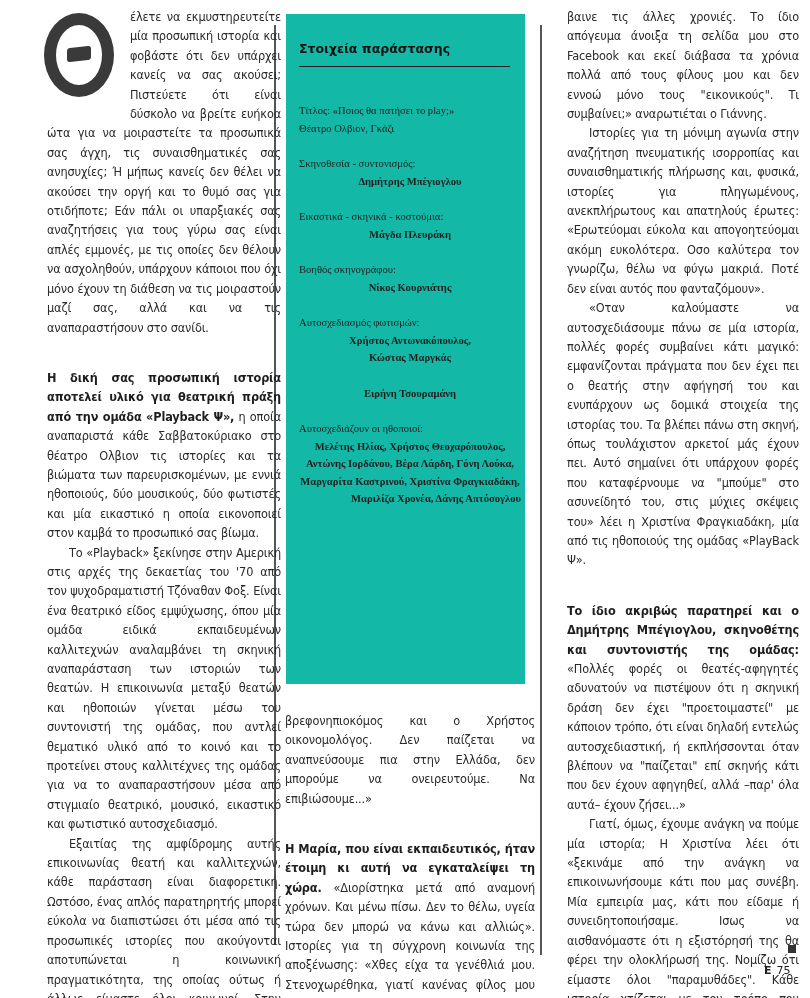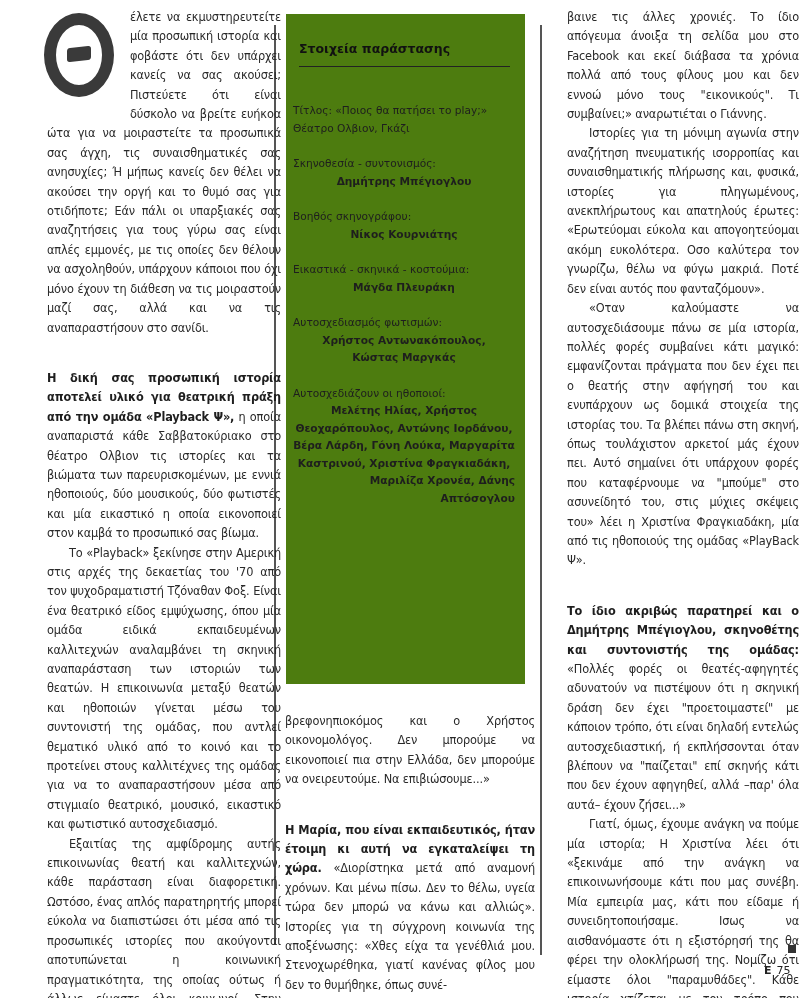--- a/index.html
+++ b/index.html
@@ -36,31 +36,31 @@
       border: 12px solid #3a3a3a; border-radius: 50%; box-sizing: border-box;
     }
     .dropcap-bar {
       position: absolute; left: 23px; top: 34px; width: 24px; height: 14px;
       background: #3a3a3a; border-radius: 3px;
       transform: skewY(-6deg);
     }
 
     #info-box {
       position: absolute; left: 286px; top: 14px; width: 239px; height: 670px;
-      background: #4d7c0f;
+      background: #14b8a6;
       font-family: "DejaVu Sans", "Liberation Sans", sans-serif;
       font-size: 10.6px; line-height: 17.6px; color: #1e1e1e;
     }
     #info-title {
       position: absolute; left: 13px; top: 26px; font-weight: bold; font-size: 12.5px; color: #111;
     }
     #info-rule {
       position: absolute; left: 13px; top: 52px; width: 211px; height: 1px; background: #222;
     }
-    #info-entries { position: absolute; left: 7px; top: 88px; width: 222px; }
+    #info-entries { position: absolute; left: 13px; top: 88px; width: 222px; font-family: Liberation Serif, serif; }
     .entry { margin-bottom: 17.8px; }
     .entry .lbl { display: block; }
     .entry .val { display: block; font-weight: bold; text-align: center; }
     .entry .val.center { text-align: right; }
 
     #end-mark {
       position: absolute; left: 788px; top: 945px; width: 8px; height: 8px; background: #333;
     }
     #page-footer {
       position: absolute; left: 764px; top: 964px; font-size: 11px; color: #222;
@@ -91,44 +91,45 @@
   <div id="info-entries">
     <div class="entry">
       <span class="lbl">Τίτλος: «Ποιος θα πατήσει το play;»</span>
       <span class="lbl">Θέατρο Ολβιον, Γκάζι</span>
     </div>
     <div class="entry">
       <span class="lbl">Σκηνοθεσία - συντονισμός:</span>
       <span class="val">Δημήτρης Μπέγιογλου</span>
     </div>
     <div class="entry">
+      <span class="lbl">Εικαστικά - σκηνικά - κοστούμια:</span>
+      <span class="val">Μάγδα Πλευράκη</span>
+    </div>
+    <div class="entry">
       <span class="lbl">Βοηθός σκηνογράφου:</span>
       <span class="val">Νίκος Κουρνιάτης</span>
-    </div>
-    <div class="entry">
-      <span class="lbl">Εικαστικά - σκηνικά - κοστούμια:</span>
-      <span class="val">Μάγδα Πλευράκη</span>
     </div>
     <div class="entry">
       <span class="lbl">Αυτοσχεδιασμός φωτισμών:</span>
       <span class="val" style="white-space:pre-line">Χρήστος Αντωνακόπουλος,
 Κώστας Μαργκάς</span>
     </div>
     <div class="entry">
+      <span class="val">Ειρήνη Τσουραμάνη</span>
     </div>
     <div class="entry">
       <span class="lbl">Αυτοσχεδιάζουν οι ηθοποιοί:</span>
       <span class="val">Μελέτης Ηλίας, Χρήστος Θεοχαρόπουλος, Αντώνης Ιορδάνου, Βέρα Λάρδη, Γόνη Λούκα, Μαργαρίτα Καστρινού, Χριστίνα Φραγκιαδάκη,</span>
       <span class="val center">Μαριλίζα Χρονέα, Δάνης Απτόσογλου</span>
     </div>
   </div>
 </div>
 
 <div class="col" id="col-mid">
-  <p>βρεφονηπιοκόμος και ο Χρήστος οικονομολόγος. Δεν μπορούμε να εικονοποιεί πια στην Ελλάδα, δεν μπορούμε να ονειρευτούμε. Να επιβιώσουμε...»</p>
+  <p>βρεφονηπιοκόμος και ο Χρήστος οικονομολόγος. Δεν παίζεται να αναπνεύσουμε πια στην Ελλάδα, δεν μπορούμε να ονειρευτούμε. Να επιβιώσουμε...»</p>
   <p class="gap"><b>Η Μαρία, που είναι εκπαιδευτικός, ήταν έτοιμη κι αυτή να εγκαταλείψει τη χώρα.</b><span> «Διορίστηκα μετά από αναμονή χρόνων. Και μένω πίσω. Δεν το θέλω, υγεία τώρα δεν μπορώ να κάνω και αλλιώς». Ιστορίες για τη σύγχρονη κοινωνία της αποξένωσης: «Χθες είχα τα γενέθλιά μου. Στενοχωρέθηκα, γιατί κανένας φίλος μου δεν το θυμήθηκε, όπως συνέ-</span></p>
 </div>
 
 <div class="col" id="col-right">
   <p>βαινε τις άλλες χρονιές. Το ίδιο απόγευμα άνοιξα τη σελίδα μου στο Facebook και εκεί διάβασα τα χρόνια πολλά από τους φίλους μου και δεν εννοώ μόνο τους "εικονικούς". Τι συμβαίνει;» αναρωτιέται ο Γιάννης.</p>
   <p class="indent">Ιστορίες για τη μόνιμη αγωνία στην αναζήτηση πνευματικής ισορροπίας και συναισθηματικής πλήρωσης και, φυσικά, ιστορίες για πληγωμένους, ανεκπλήρωτους και απατηλούς έρωτες: «Ερωτεύομαι εύκολα και απογοητεύομαι ακόμη ευκολότερα. Οσο καλύτερα τον γνωρίζω, θέλω να φύγω μακριά. Ποτέ δεν είναι αυτός που φανταζόμουν».</p>
   <p class="indent">«Οταν καλούμαστε να αυτοσχεδιάσουμε πάνω σε μία ιστορία, πολλές φορές συμβαίνει κάτι μαγικό: εμφανίζονται πράγματα που δεν έχει πει ο θεατής στην αφήγησή του και ενυπάρχουν ως δομικά στοιχεία της ιστορίας του. Τα βλέπει πάνω στη σκηνή, όπως τουλάχιστον αρκετοί μάς έχουν πει. Αυτό σημαίνει ότι υπάρχουν φορές που καταφέρνουμε να "μπούμε" στο ασυνείδητό του, στις μύχιες σκέψεις του» λέει η Χριστίνα Φραγκιαδάκη, μία από τις ηθοποιούς της ομάδας «PlayBack Ψ».</p>
   <p class="gap"><b>Το ίδιο ακριβώς παρατηρεί και ο Δημήτρης Μπέγιογλου, σκηνοθέτης και συντονιστής της ομάδας:</b><span> «Πολλές φορές οι θεατές-αφηγητές αδυνατούν να πιστέψουν ότι η σκηνική δράση δεν έχει "προετοιμαστεί" με κάποιον τρόπο, ότι είναι δηλαδή εντελώς αυτοσχεδιαστική, ή εκπλήσσονται όταν βλέπουν να "παίζεται" επί σκηνής κάτι που δεν έχουν αφηγηθεί, αλλά –παρ' όλα αυτά– έχουν ζήσει...»</span></p>
   <p class="indent">Γιατί, όμως, έχουμε ανάγκη να πούμε μία ιστορία; Η Χριστίνα λέει ότι «ξεκινάμε από την ανάγκη να επικοινωνήσουμε κάτι που μας συνέβη. Μία εμπειρία μας, κάτι που είδαμε ή συνειδητοποιήσαμε. Ισως να αισθανόμαστε ότι η εξιστόρησή της θα φέρει την ολοκλήρωσή της. Νομίζω ότι είμαστε όλοι "παραμυθάδες". Κάθε ιστορία χτίζεται με τον τρόπο που έχουμε μάθει να σκεφτόμαστε. Χρειαζόμαστε τις ιστορίες για τη συναισθηματική μας υγεία και για την αίσθηση του "ανήκειν" σ' αυτόν τον κόσμο. Ολη μας τη ζωή ζητάμε ευκαιρίες να ακούσουμε ιστορίες, αλλά και να τις εξιστορήσαμε».</p>
 </div>

